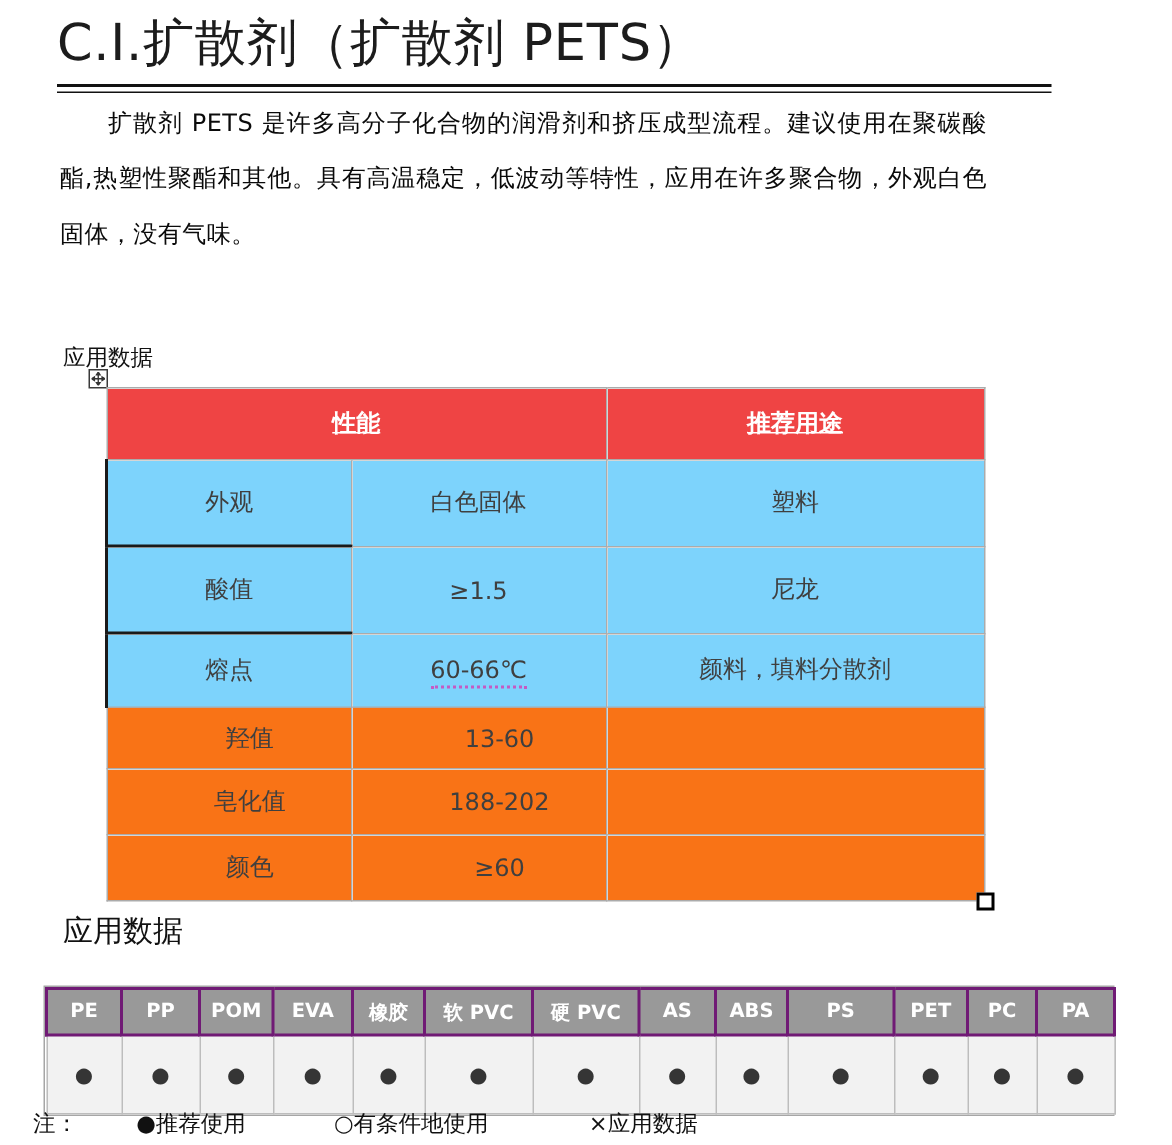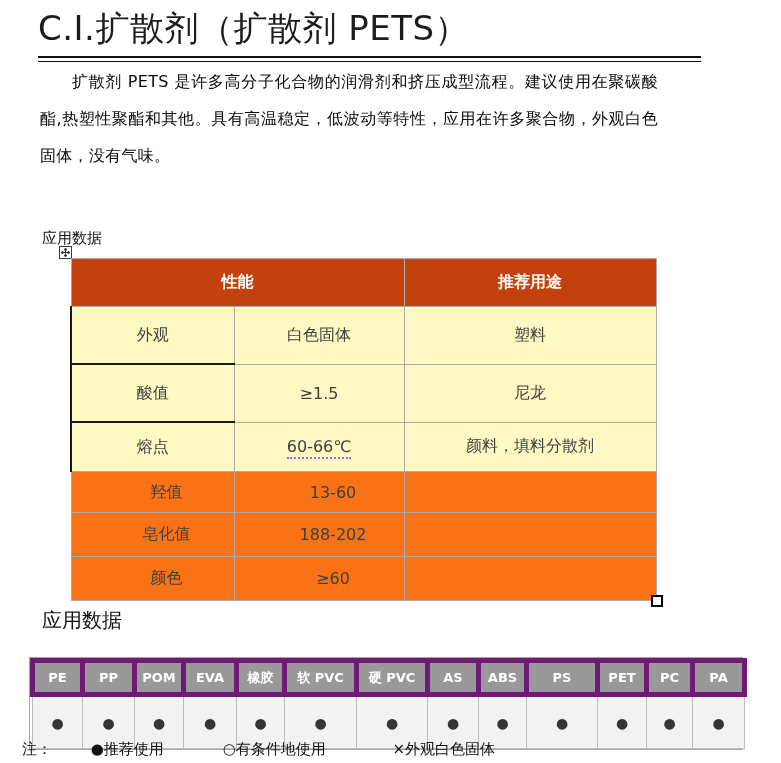--- a/index.html
+++ b/index.html
@@ -29,24 +29,24 @@
   .t1{
     position:absolute;left:70px;top:258px;width:585px;
     border-collapse:collapse;table-layout:fixed;
     font-size:16px;color:#3f3f3f;
   }
   .t1 th,.t1 td{
     border:1px solid #ababab;text-align:center;vertical-align:middle;
     padding:0;overflow:hidden;
   }
   .t1 th{
-    background:#c2410c;color:#ffffff;font-weight:bold;height:47px;
+    background:#ef4444;color:#ffffff;font-weight:bold;height:47px;text-decoration:underline;
   }
   .t1 th.usage-h{border-left:1px solid #e8e8e8;}
-  .t1 tr.shaded td{background:#fef9c3;}
+  .t1 tr.shaded td{background:#7dd3fc;}
   .t1 tr.plain td{background:#f97316;padding-left:28px;}
   .t1 .rh-a td{height:56px;}
   .t1 .rh-b td{height:56px;}
   .t1 .rh-c td{height:48px;margin-top:36px;}
   .t1 .rh-d td{height:40px;}
   .t1 .rh-e td{height:43px;}
   .t1 .rh-f td{height:43px;}
   .t1 td.dark-left{border-left:2px solid #1a1a1a;}
   .t1 td.dark-bottom{border-bottom:2px solid #1a1a1a;}
   .squiggle{border-bottom:2px dotted #c45ac4;padding-bottom:1px;}
@@ -63,21 +63,21 @@
   
   .t2wrap{
     position:absolute;left:29px;top:657px;width:712px;
     border:1px solid #a6a6a6;
   }
   .t2{
     width:100%;border-collapse:collapse;table-layout:fixed;
   }
   .t2 th{
     background:#999999;color:#fff;font-weight:bold;font-size:13px;
-    height:29px;border:5px solid #701a75;text-align:center;vertical-align:middle;
+    height:29px;border:2px solid #701a75;text-align:center;vertical-align:middle;
     padding:0;white-space:nowrap;
   }
   .t2 td{
     background:#f2f2f2;color:#353535;font-size:14px;height:51px;
     border:1px solid #bdbdbd;text-align:center;vertical-align:middle;padding:0;
   }
   
   .note{position:absolute;left:22px;top:740px;font-size:15px;color:#111;white-space:nowrap;}
   .note .n1{margin-left:34px;}
   .note .n2{margin-left:54px;}
@@ -205,16 +205,16 @@
           <td>●</td>
         </tr>
       </tbody>
     </table>
   </div>
 
   <div class="note">
     <span>注：</span>
     <span class="n1">●推荐使用</span>
     <span class="n2">○有条件地使用</span>
-    <span class="n3">×外观白色固体</span>
+    <span class="n3">×应用数据</span>
   </div>
 
 </div>
 
 </body></html>

